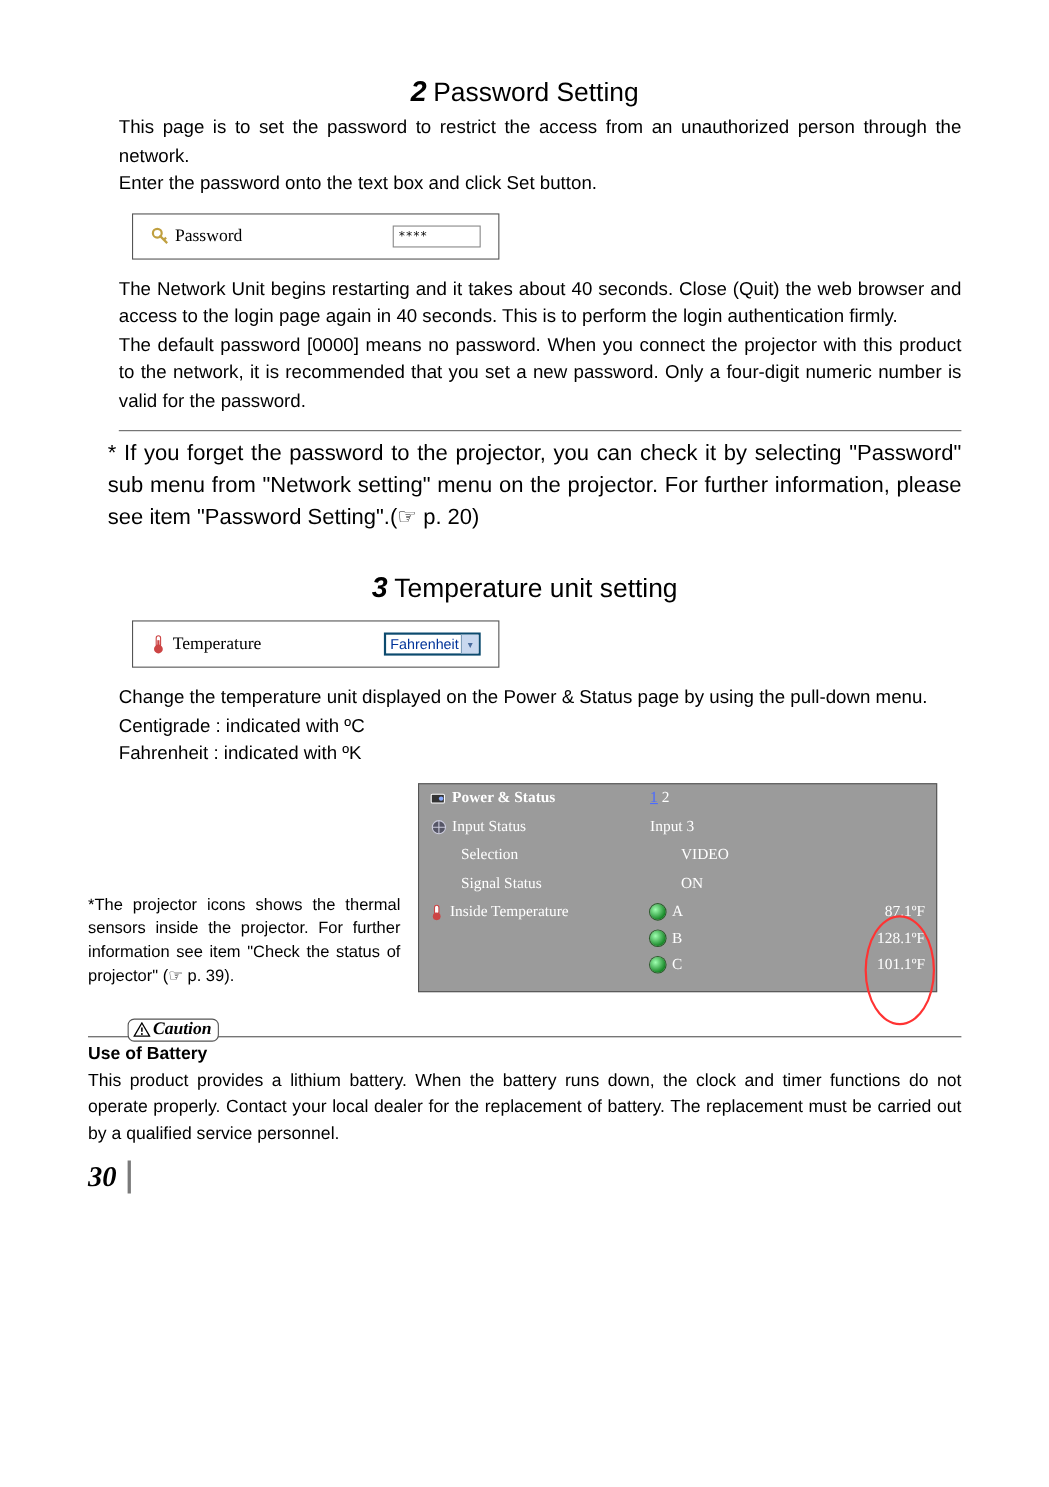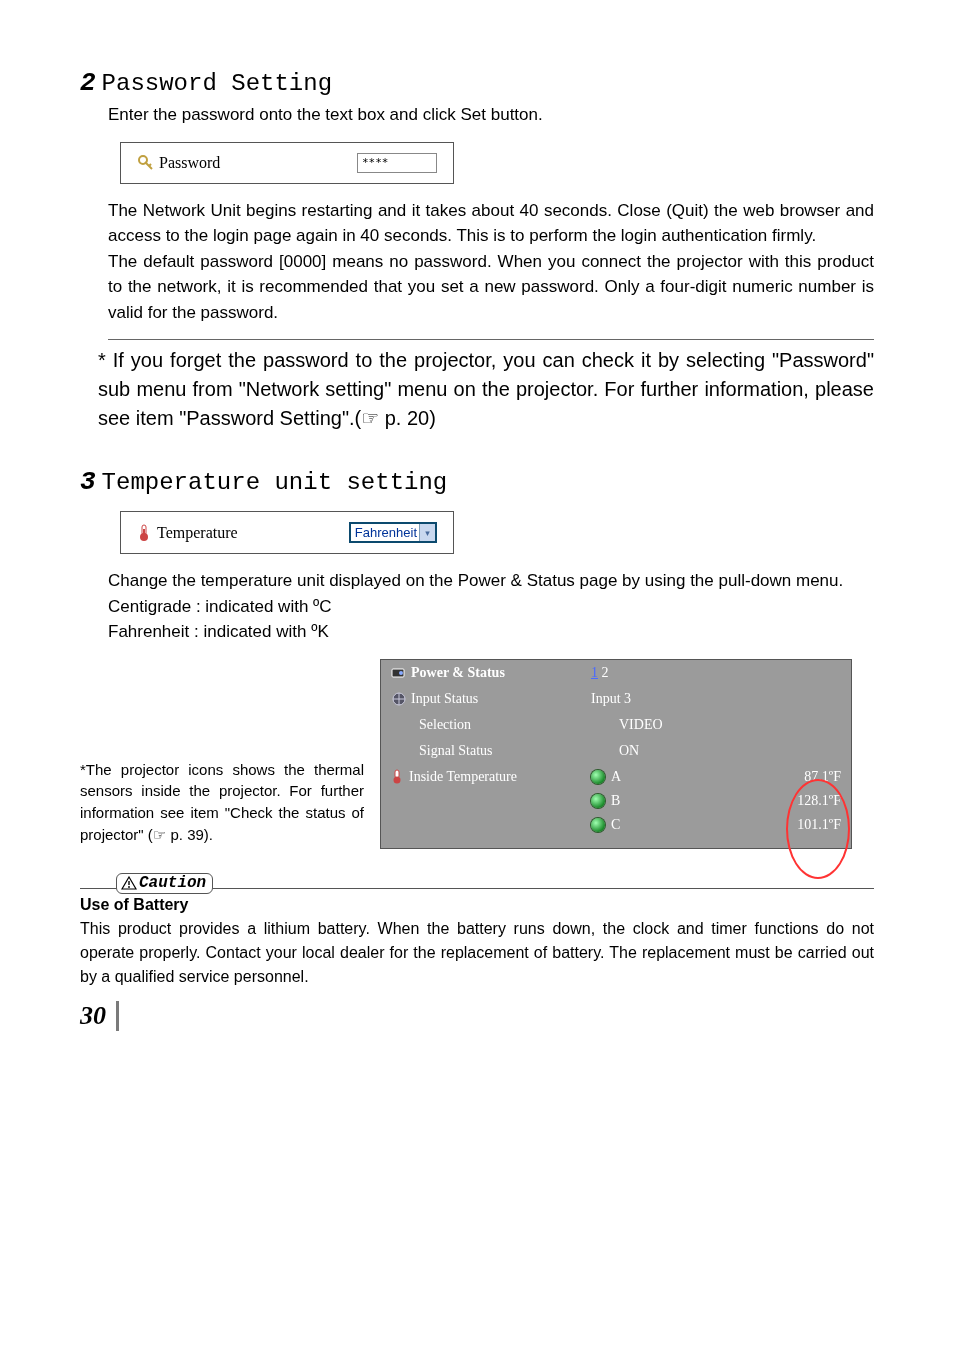--- a/index.html
+++ b/index.html
@@ -16,23 +16,24 @@
   }
   .chapter-head {
     font-style: italic;
     font-family: Georgia, 'Times New Roman', serif;
     font-size: 17px;
     border-bottom: 1px solid #000;
     padding-bottom: 4px;
     margin-bottom: 20px;
   }
   .section-title {
-    font-family: Liberation Mono, monospace;
+    font-family: Liberation Sans, sans-serif;
     font-size: 24px;
     margin: 8px 0 4px 0;
+    text-align: center;
   }
   .step-num {
     font-style: italic;
     font-weight: bold;
     font-size: 26px;
     margin-right: 6px;
   }
   .body-text {
     font-size: 17px;
     line-height: 1.5;
@@ -127,21 +128,21 @@
   }
   .aside-text {
     font-size: 15px;
     line-height: 1.45;
     text-align: justify;
     width: 284px;
     margin-top: 100px;
   }
   .caution-box {
     font-style: italic;
-    font-family: Liberation Mono, monospace;
+    font-family: Liberation Serif, serif;
     border: 1px solid #555;
     border-radius: 6px;
     padding: 0px 6px 1px 4px;
     display: inline-flex;
     align-items: center;
     gap: 2px;
     font-size: 16px;
     margin-left: 36px;
     background: #fff;
     position: relative;
@@ -173,20 +174,21 @@
 </head>
 <body>
 
 <div class="page">
 
 
   
   <div class="section-title">
     <span class="step-num">2</span><span>Password Setting</span>
   </div>
+  <div class="body-text">This page is to set the password to restrict the access from an unauthorized person through the network.</div>
   <div class="body-text">
     <span>Enter the password onto the text box and click </span><span>Set</span><span> button.</span>
   </div>
 
   <div class="field-screenshot">
     <span class="field-label">
       <svg width="18" height="18" viewBox="0 0 18 18">
           <circle cx="6" cy="6" r="4" fill="none" stroke="#c0a040" stroke-width="2"></circle>
           <line x1="8" y1="8" x2="15" y2="15" stroke="#c0a040" stroke-width="2"></line>
           <line x1="12" y1="12" x2="14" y2="10" stroke="#c0a040" stroke-width="2"></line>

